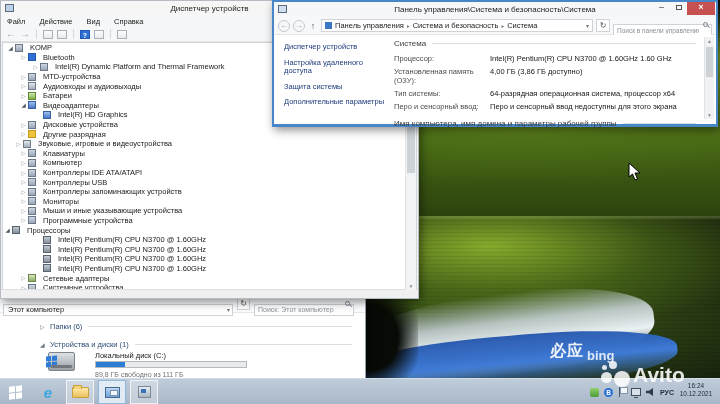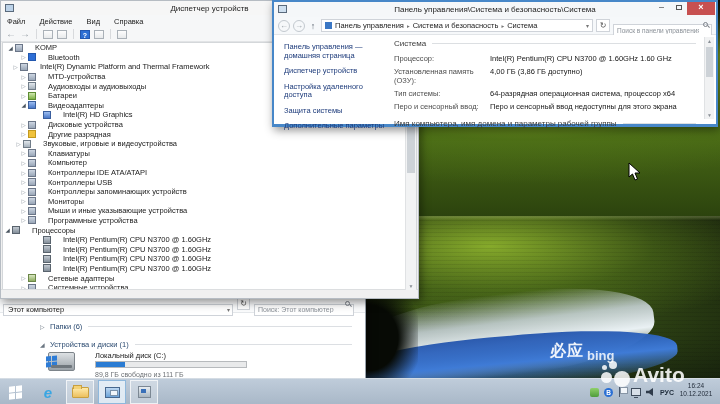--- a/index.html
+++ b/index.html
@@ -98,21 +98,21 @@
   .tb-arrow{color:#9aa1a8;font-size:10px;font-weight:bold;line-height:10px;}
   .tb-sep{width:1px;height:10px;background:#d8dadd;margin:0 2px;}
   .tb-sq{width:10px;height:9px;border:1px solid #aab1b8;background:linear-gradient(#fdfdfd,#e8eaec);}
   .tb-help{width:10px;height:9px;background:#2e6fd4;color:#fff;font-size:7px;line-height:9px;
     text-align:center;font-weight:bold;border:1px solid #2458b0;}
   .dm-tree{position:absolute;left:1px;right:1px;top:41px;height:249px;background:#fff;
     border:1px solid #d4d7da;overflow:hidden;}
   .trow{display:flex;align-items:center;height:9.6px;font-size:7.5px;color:#1a1a1a;white-space:nowrap;}
   .texp{width:9px;text-align:center;color:#8b949d;font-size:5.5px;flex:0 0 auto;}
   .texp.open{color:#4a5560;}
-  .tlabel{margin-left:12px;}
+  .tlabel{margin-left:7px;}
   .ic{width:8px;height:8px;flex:0 0 auto;border:1px solid #6b7688;
     background:linear-gradient(#cdd6e2,#9aa7b8);}
   .ic.bluetooth-icon{background:#2f6fd6;border-color:#2257ae;}
   .ic.unknown-device-icon{background:#f0c23c;border-color:#c2991f;}
   .ic.battery-icon{background:linear-gradient(#cfe6b0,#7fb347);border-color:#5d8c33;}
   .ic.display-icon{background:linear-gradient(#9dbdf0,#4a78c8);border-color:#3a5f9e;}
   .ic.cpu-icon{background:linear-gradient(#c2c9d1,#848f9a);border-color:#59636d;}
   .ic.network-adapter-icon{background:linear-gradient(#d8e6c2,#8fae62);border-color:#6b8648;}
   .ic.audio-icon,.ic.sound-icon{background:linear-gradient(#e2e7ec,#a6b2bd);border-color:#707c88;}
   .dm-vscroll{position:absolute;right:2px;top:42px;height:247px;width:11px;background:#f2f3f4;
@@ -285,21 +285,21 @@
         <div class="trow" style="padding-left: 3px;">
           <span class="texp open">◢</span>
           <span class="ic computer-icon"></span>
           <span class="tlabel">KOMP</span>
         </div>
         <div class="trow" style="padding-left: 16px;">
           <span class="texp">▷</span>
           <span class="ic bluetooth-icon"></span>
           <span class="tlabel">Bluetooth</span>
         </div>
-        <div class="trow" style="padding-left: 8px;">
+        <div class="trow" style="padding-left: 28px;">
           <span class="texp">▷</span>
           <span class="ic chip-icon"></span>
           <span class="tlabel">Intel(R) Dynamic Platform and Thermal Framework</span>
         </div>
         <div class="trow" style="padding-left: 16px;">
           <span class="texp">▷</span>
           <span class="ic mtd-icon"></span>
           <span class="tlabel">MTD-устройства</span>
         </div>
         <div class="trow" style="padding-left: 16px;">
@@ -440,21 +440,20 @@
           <span class="dd">▾</span>
         </div>
       <span class="cp-refresh">↻</span>
       <div class="cp-search">
         <input placeholder="Поиск в панели управления" style="">
         <span class="mag"></span>
       </div>
     </div>
     <div class="cp-body">
       <div class="cp-side" id="cp-side">
-          <div class="cp-link">Панель управления — домашняя страница</div>
           <div class="cp-link">Диспетчер устройств</div>
           <div class="cp-link">Настройка удаленного доступа</div>
           <div class="cp-link">Защита системы</div>
           <div class="cp-link">Дополнительные параметры</div>
         </div>
       <div class="cp-main">
         <div class="cp-h">
           <span>Система</span>
           <span class="rule"></span>
         </div>

